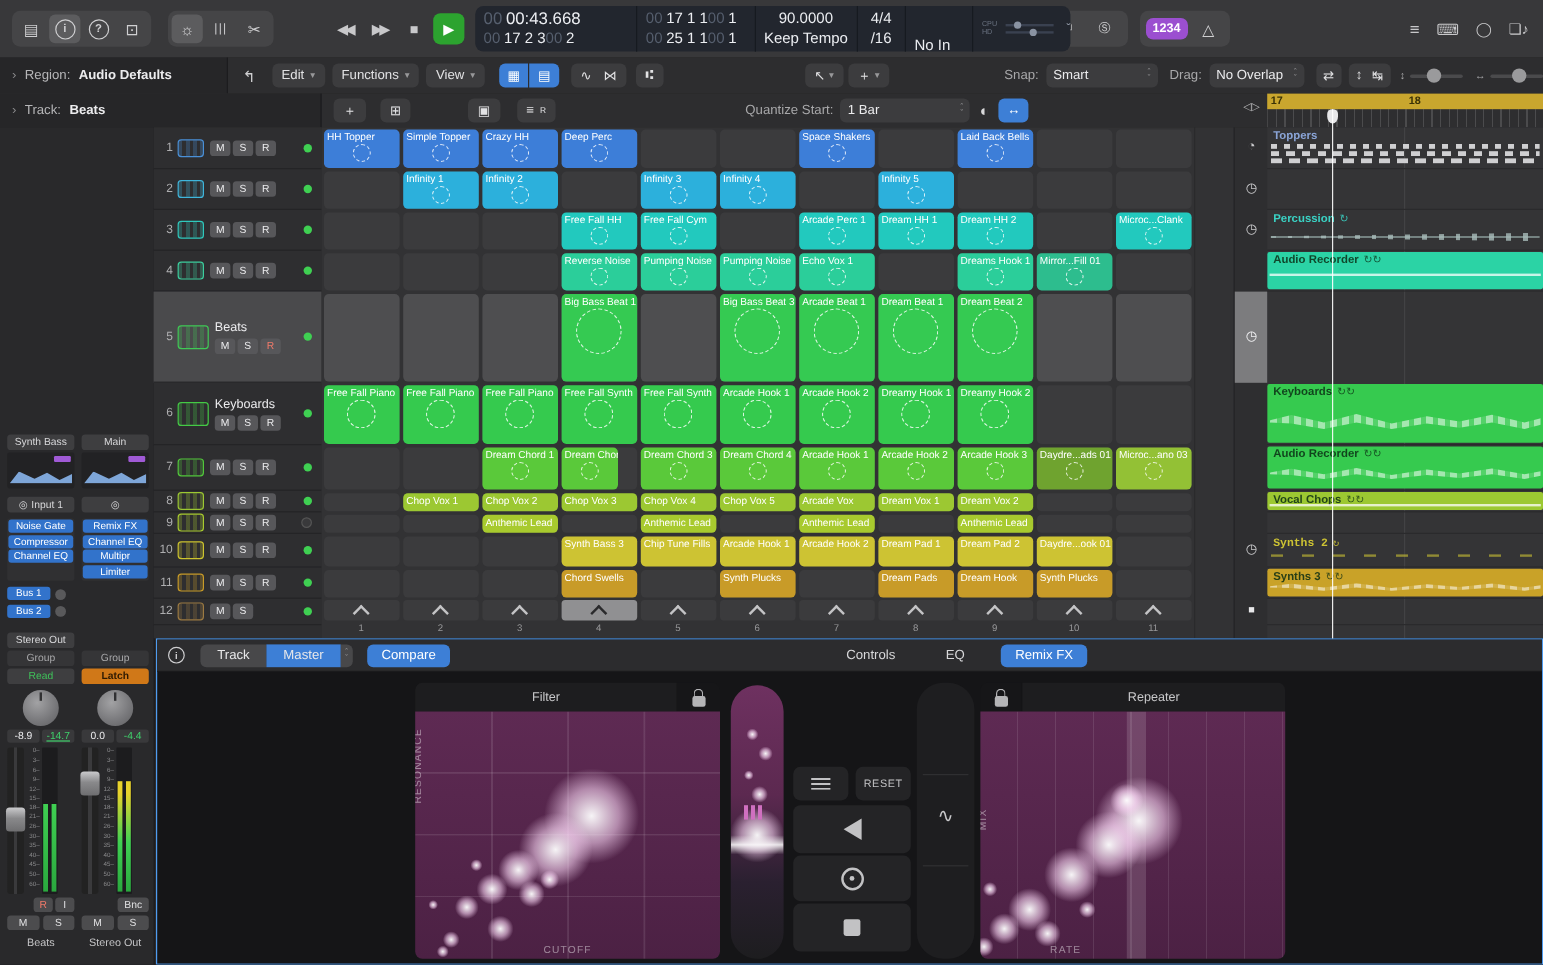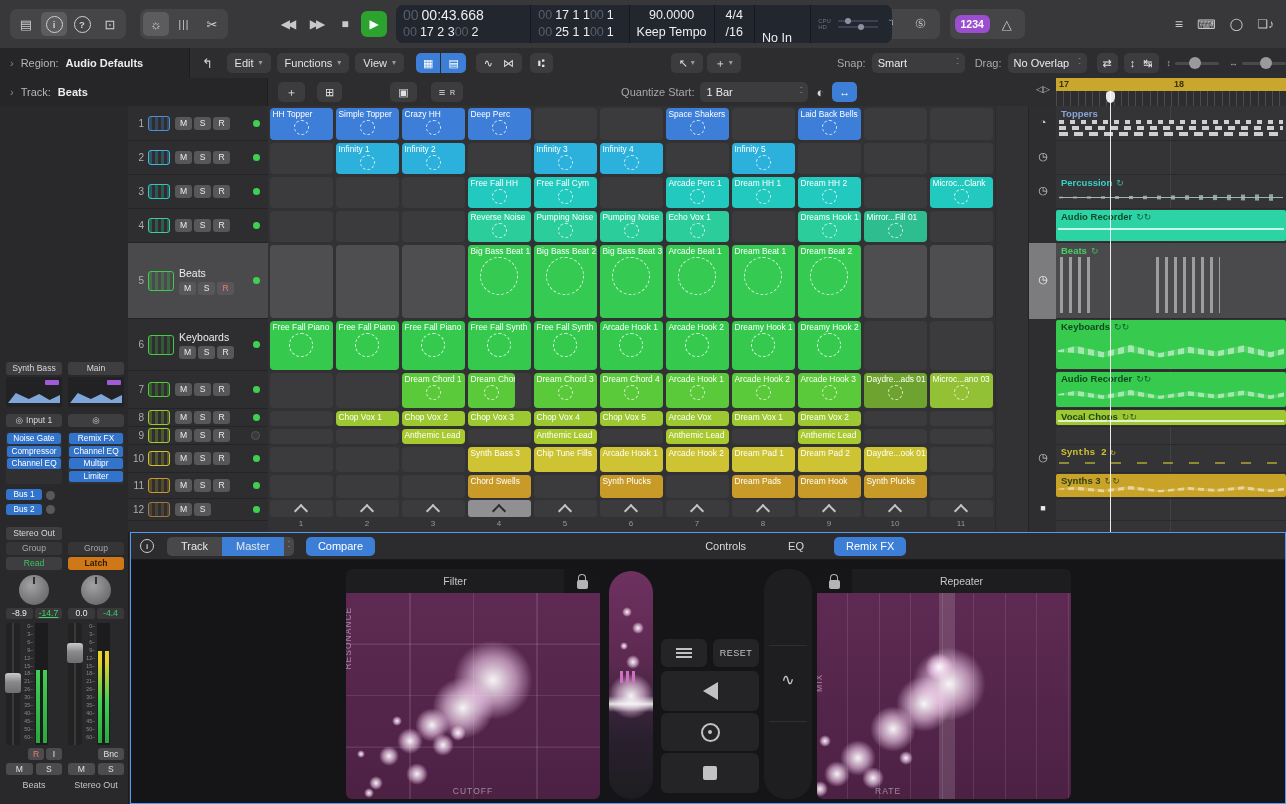--- a/index.html
+++ b/index.html
@@ -700,24 +700,20 @@
         <div class="ringI" style="width: 13px; height: 13px;"></div>
       </div>
       <div class="cell" style="left: 595.5px; top: 104.5px; width: 63px; height: 31px; background: rgb(45, 189, 142);">
         <div class="cell-label">Mirror...Fill 01</div>
         <div class="ringI" style="width: 13px; height: 13px;"></div>
       </div>
       <div class="cell" style="left: 199.5px; top: 138.5px; width: 63px; height: 73px; background: rgb(53, 202, 82);">
         <div class="cell-label">Big Bass Beat 1</div>
         <div class="ringI" style="width: 36px; height: 36px;"></div>
       </div>
-      <div class="cell" style="left: 265.5px; top: 138.5px; width: 63px; height: 73px; background: rgb(53, 202, 82);">
-        <div class="cell-label">Big Bass Beat 2</div>
-        <div class="ringI" style="width: 36px; height: 36px;"></div>
-      </div>
       <div class="cell" style="left: 331.5px; top: 138.5px; width: 63px; height: 73px; background: rgb(53, 202, 82);">
         <div class="cell-label">Big Bass Beat 3</div>
         <div class="ringI" style="width: 36px; height: 36px;"></div>
       </div>
       <div class="cell" style="left: 397.5px; top: 138.5px; width: 63px; height: 73px; background: rgb(53, 202, 82);">
         <div class="cell-label">Arcade Beat 1</div>
         <div class="ringI" style="width: 36px; height: 36px;"></div>
       </div>
       <div class="cell" style="left: 463.5px; top: 138.5px; width: 63px; height: 73px; background: rgb(53, 202, 82);">
         <div class="cell-label">Dream Beat 1</div>
@@ -947,25 +943,20 @@
       <div class="lane" style="top: 35px; height: 34px;"></div>
       <div class="lane" style="top: 69px; height: 34px;">
         <div class="lane-label" style="color: rgb(58, 210, 196);">Percussion<span class="loopg">↻</span></div>
         <div style="position: absolute; left: 3px; top: 22px; width: 224px; height: 1px; background: rgb(159, 182, 180);"></div>
         <div style="position: absolute; left: 3px; top: 19px; width: 224px; height: 7px; background: repeating-linear-gradient(90deg, rgb(168, 188, 186) 0px, rgb(168, 188, 186) 4px, transparent 4px, transparent 14px); clip-path: polygon(0px 40%, 100% 0px, 100% 100%, 0px 60%); opacity: 0.8;"></div>
       </div>
       <div class="lane" style="top: 103px; height: 34px;">
         <div style="position: absolute; left: 0px; top: 1px; width: 230px; height: 31px; background: rgb(43, 211, 165); border-radius: 2px;"></div>
         <div class="lane-label" style="color: rgba(10, 45, 20, 0.85);">Audio Recorder<span class="loopg">↻↻</span></div>
         <div style="position: absolute; left: 2px; top: 19px; width: 226px; height: 2px; background: rgba(255, 255, 255, 0.75);"></div>
-      </div>
-      <div class="lane" style="top: 137px; height: 76px; background: rgb(74, 74, 76);">
-        <div class="lane-label" style="color: rgb(73, 207, 99);">Beats<span class="loopg">↻</span></div>
-        <div style="position: absolute; left: 4px; top: 14px; width: 34px; height: 56px; background: repeating-linear-gradient(90deg, rgb(185, 185, 187) 0px, rgb(185, 185, 187) 3px, transparent 3px, transparent 9px); opacity: 0.75;"></div>
-        <div style="position: absolute; left: 100px; top: 14px; width: 64px; height: 56px; background: repeating-linear-gradient(90deg, rgb(185, 185, 187) 0px, rgb(185, 185, 187) 3px, transparent 3px, transparent 9px); opacity: 0.75;"></div>
       </div>
       <div class="lane" style="top: 213px; height: 52px;">
         <div style="position: absolute; left: 0px; top: 1px; width: 230px; height: 49px; background: rgb(54, 202, 79); border-radius: 2px;"></div>
         <div class="lane-label" style="color: rgba(10, 45, 20, 0.85);">Keyboards<span class="loopg">↻↻</span></div>
         <div style="position: absolute; left: 2px; top: 23.4px; width: 226px; height: 17.68px; background: repeating-linear-gradient(90deg, rgba(255, 255, 255, 0.55) 0px, rgba(255, 255, 255, 0.55) 6px, rgba(255, 255, 255, 0.15) 6px, rgba(255, 255, 255, 0.15) 10px); clip-path: polygon(0px 45%, 8% 20%, 20% 55%, 32% 15%, 45% 60%, 58% 25%, 70% 50%, 82% 18%, 94% 55%, 100% 35%, 100% 65%, 94% 85%, 82% 55%, 70% 80%, 58% 60%, 45% 85%, 32% 55%, 20% 85%, 8% 60%, 0px 55%);"></div>
       </div>
       <div class="lane" style="top: 265px; height: 38px;">
         <div style="position: absolute; left: 0px; top: 1px; width: 230px; height: 35px; background: rgb(54, 202, 79); border-radius: 2px;"></div>
         <div class="lane-label" style="color: rgba(10, 45, 20, 0.85);">Audio Recorder<span class="loopg">↻↻</span></div>
         <div style="position: absolute; left: 2px; top: 17.1px; width: 226px; height: 12.92px; background: repeating-linear-gradient(90deg, rgba(255, 255, 255, 0.55) 0px, rgba(255, 255, 255, 0.55) 6px, rgba(255, 255, 255, 0.15) 6px, rgba(255, 255, 255, 0.15) 10px); clip-path: polygon(0px 45%, 8% 20%, 20% 55%, 32% 15%, 45% 60%, 58% 25%, 70% 50%, 82% 18%, 94% 55%, 100% 35%, 100% 65%, 94% 85%, 82% 55%, 70% 80%, 58% 60%, 45% 85%, 32% 55%, 20% 85%, 8% 60%, 0px 55%);"></div>

